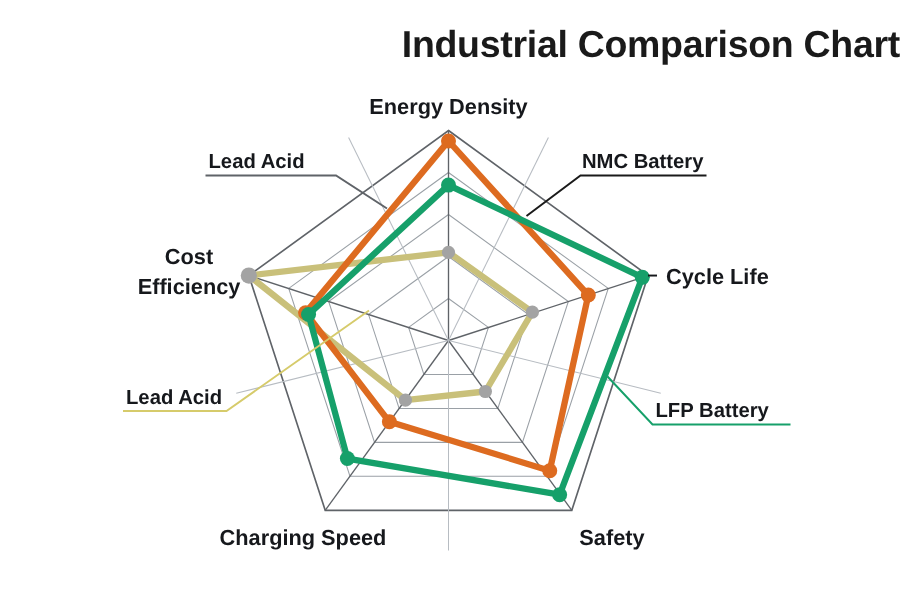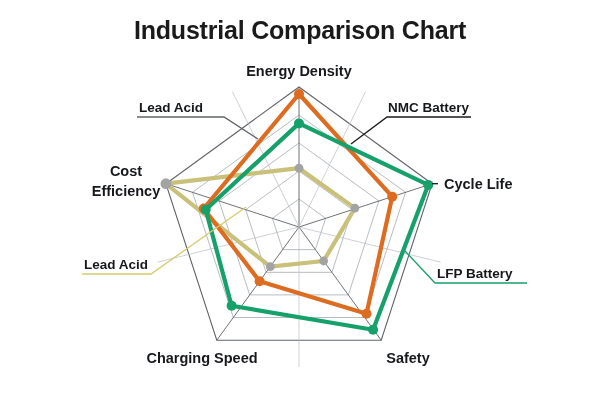--- a/index.html
+++ b/index.html
@@ -19,21 +19,21 @@
     left: 0;
     top: 0;
     width: 600px;
     height: 400px;
   }
   .chart-title {
     position: absolute;
     left: 0;
     top: 16px;
     width: 600px;
-    text-align: center;
+    text-align: right;
     font-size: 25px;
     font-weight: bold;
     color: #1a1a1a;
     letter-spacing: -0.2px;
   }
   svg {
     position: absolute;
     left: 0;
     top: 0;
   }

